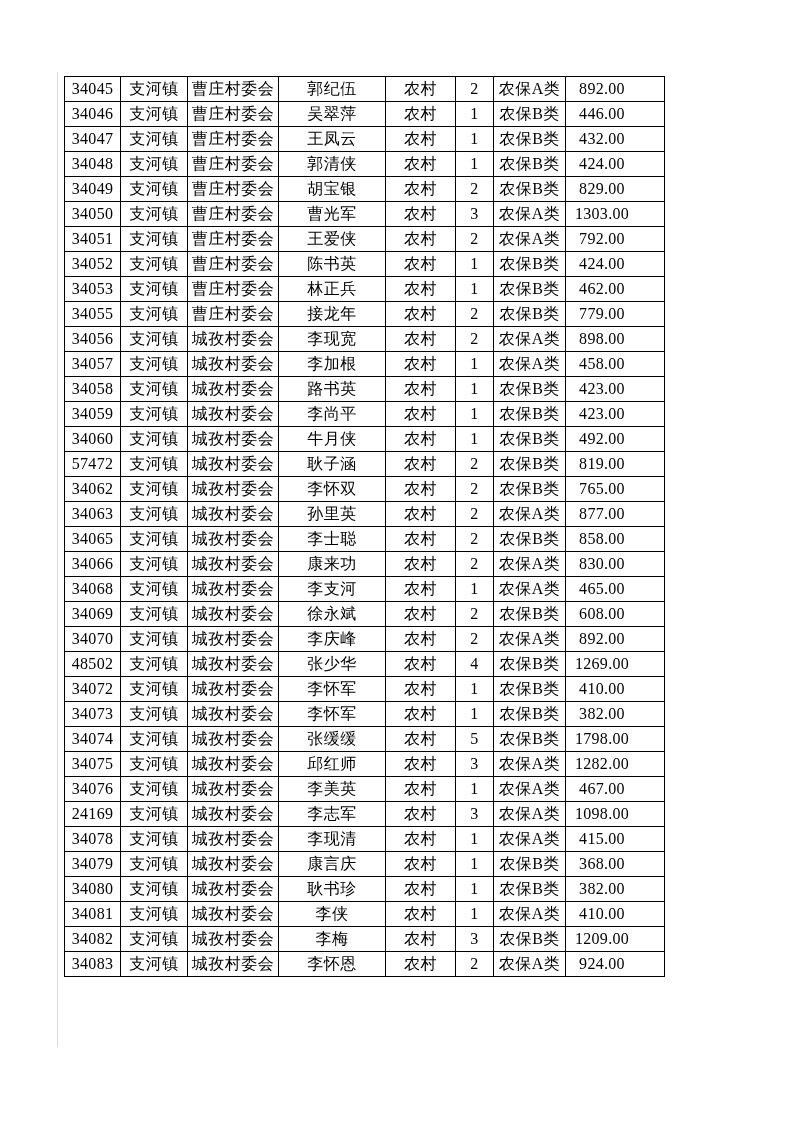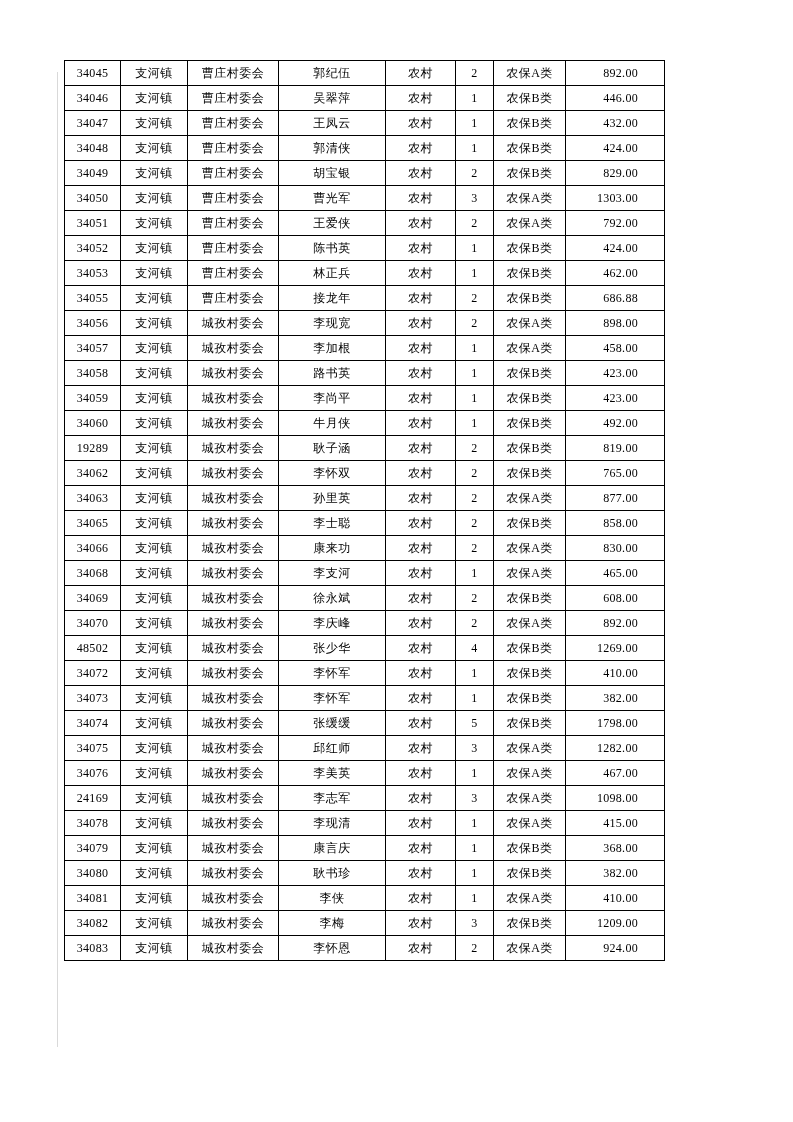--- a/index.html
+++ b/index.html
@@ -26,26 +26,26 @@
     position: absolute;
     left: 57px;
     top: 72px;
     width: 0px;
     height: 975px;
     border-left: 1px solid #d9d9d9;
   }
   .records-table {
     position: absolute;
     left: 64px;
-    top: 60px;
+    top: 76px;
     width: 600px;
     border-collapse: collapse;
     table-layout: fixed;
     font-family: "Liberation Serif", "DejaVu Serif", serif;
-    font-size: 12px;
+    font-size: 16px;
     color: #000000;
   }
   .records-table td {
     border: 1px solid #000000;
     height: 24px;
     padding: 0;
     text-align: center;
     vertical-align: middle;
     white-space: nowrap;
     overflow: hidden;
@@ -53,21 +53,21 @@
   }
   col.col-id        { width: 56px; }
   col.col-town      { width: 67px; }
   col.col-village   { width: 91px; }
   col.col-name      { width: 107px; }
   col.col-residence { width: 70px; }
   col.col-count     { width: 38px; }
   col.col-category  { width: 72px; }
   col.col-amount    { width: 99px; }
   .records-table td.col-amount {
-    text-align: right;
+    text-align: center;
     padding-right: 26px;
     letter-spacing: 0.3px;
   }
   .records-table td.col-id {
     letter-spacing: 0.3px;
   }
 </style>
 </head>
 <body>
 
@@ -176,21 +176,21 @@
           <td class="col-amount">462.00</td>
         </tr>
         <tr>
           <td class="col-id">34055</td>
           <td class="col-town">支河镇</td>
           <td class="col-village">曹庄村委会</td>
           <td class="col-name">接龙年</td>
           <td class="col-residence">农村</td>
           <td class="col-count">2</td>
           <td class="col-category">农保B类</td>
-          <td class="col-amount">686.88</td>
+          <td class="col-amount">779.00</td>
         </tr>
         <tr>
           <td class="col-id">34056</td>
           <td class="col-town">支河镇</td>
           <td class="col-village">城孜村委会</td>
           <td class="col-name">李现宽</td>
           <td class="col-residence">农村</td>
           <td class="col-count">2</td>
           <td class="col-category">农保A类</td>
           <td class="col-amount">898.00</td>
@@ -229,21 +229,21 @@
           <td class="col-id">34060</td>
           <td class="col-town">支河镇</td>
           <td class="col-village">城孜村委会</td>
           <td class="col-name">牛月侠</td>
           <td class="col-residence">农村</td>
           <td class="col-count">1</td>
           <td class="col-category">农保B类</td>
           <td class="col-amount">492.00</td>
         </tr>
         <tr>
-          <td class="col-id">19289</td>
+          <td class="col-id">57472</td>
           <td class="col-town">支河镇</td>
           <td class="col-village">城孜村委会</td>
           <td class="col-name">耿子涵</td>
           <td class="col-residence">农村</td>
           <td class="col-count">2</td>
           <td class="col-category">农保B类</td>
           <td class="col-amount">819.00</td>
         </tr>
         <tr>
           <td class="col-id">34062</td>

